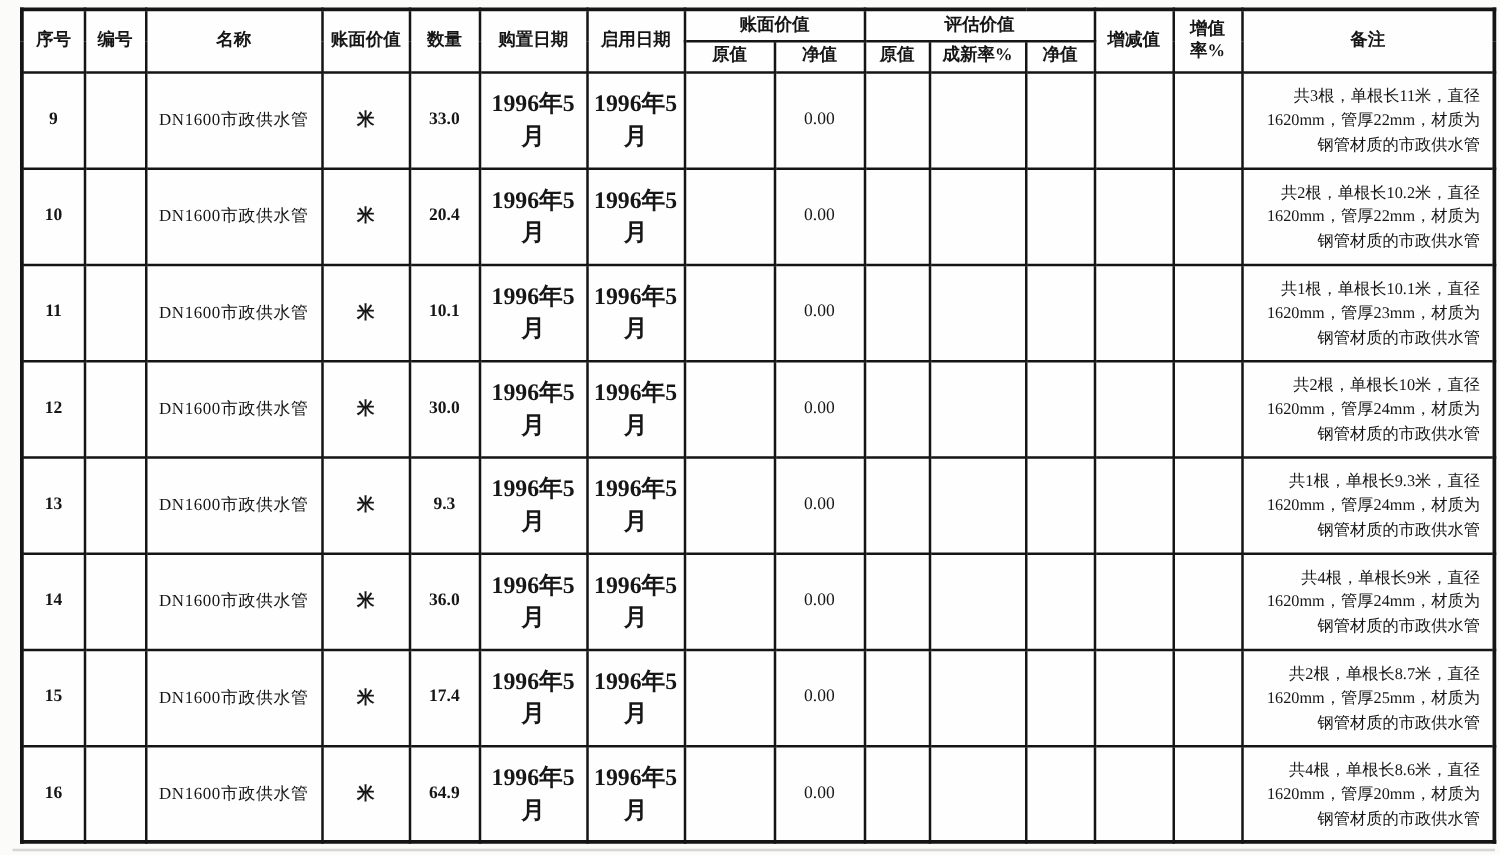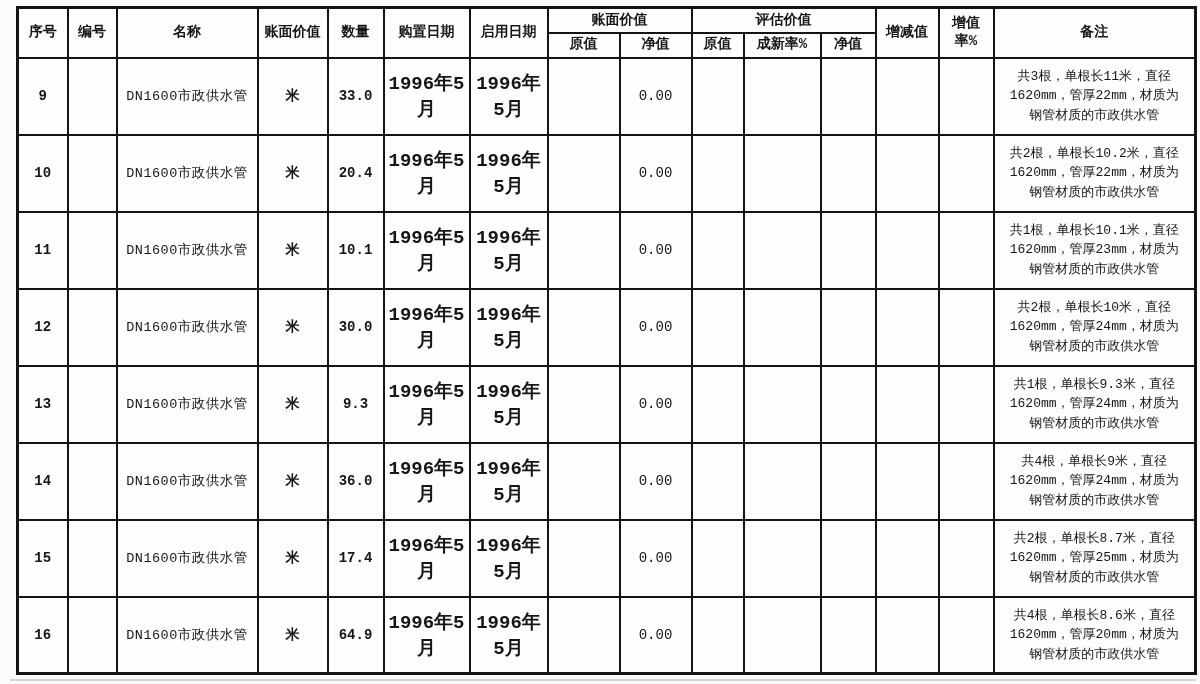--- a/index.html
+++ b/index.html
@@ -3,21 +3,21 @@
 <meta charset="utf-8">
 <style>
   * { margin: 0; padding: 0; box-sizing: border-box; }
   html, body {
     width: 1200px; height: 684px;
     overflow: hidden;
     background: #fbfbf9;
     font-family: "Liberation Serif", "DejaVu Serif", serif;
     color: #161616;
   }
-  .page { position: relative; width: 1200px; height: 588px; font-family: Liberation Mono, monospace; }
+  .page { position: relative; width: 1200px; height: 588px; }
 
   table.asset-table {
     position: absolute;
     left: 16px; top: 6px;
     width: 1178px;
     border-collapse: collapse;
     table-layout: fixed;
     background: #fefefe;
     border: 3px solid #141414;
   }
@@ -40,21 +40,21 @@
   td.c-seq   { font-weight: bold; }
   td.c-name  { font-size: 13.5px; letter-spacing: 0.5px; }
   td.c-unit  { font-weight: bold; }
   td.c-qty   { font-weight: bold; }
   td.c-date  { font-weight: bold; font-size: 19px; }
   td.c-num   { font-size: 14px; }
   td.c-remark {
     font-size: 13px;
     line-height: 1.5;
     padding: 4px 10px;
-    text-align: center;
+    text-align: right;
   }
   .scan-line {
     position: absolute;
     left: 10px; right: 4px; top: 679px;
     height: 2px;
     background: #c9c9c7;
     opacity: 0.75;
   }
 </style>
 </head>

